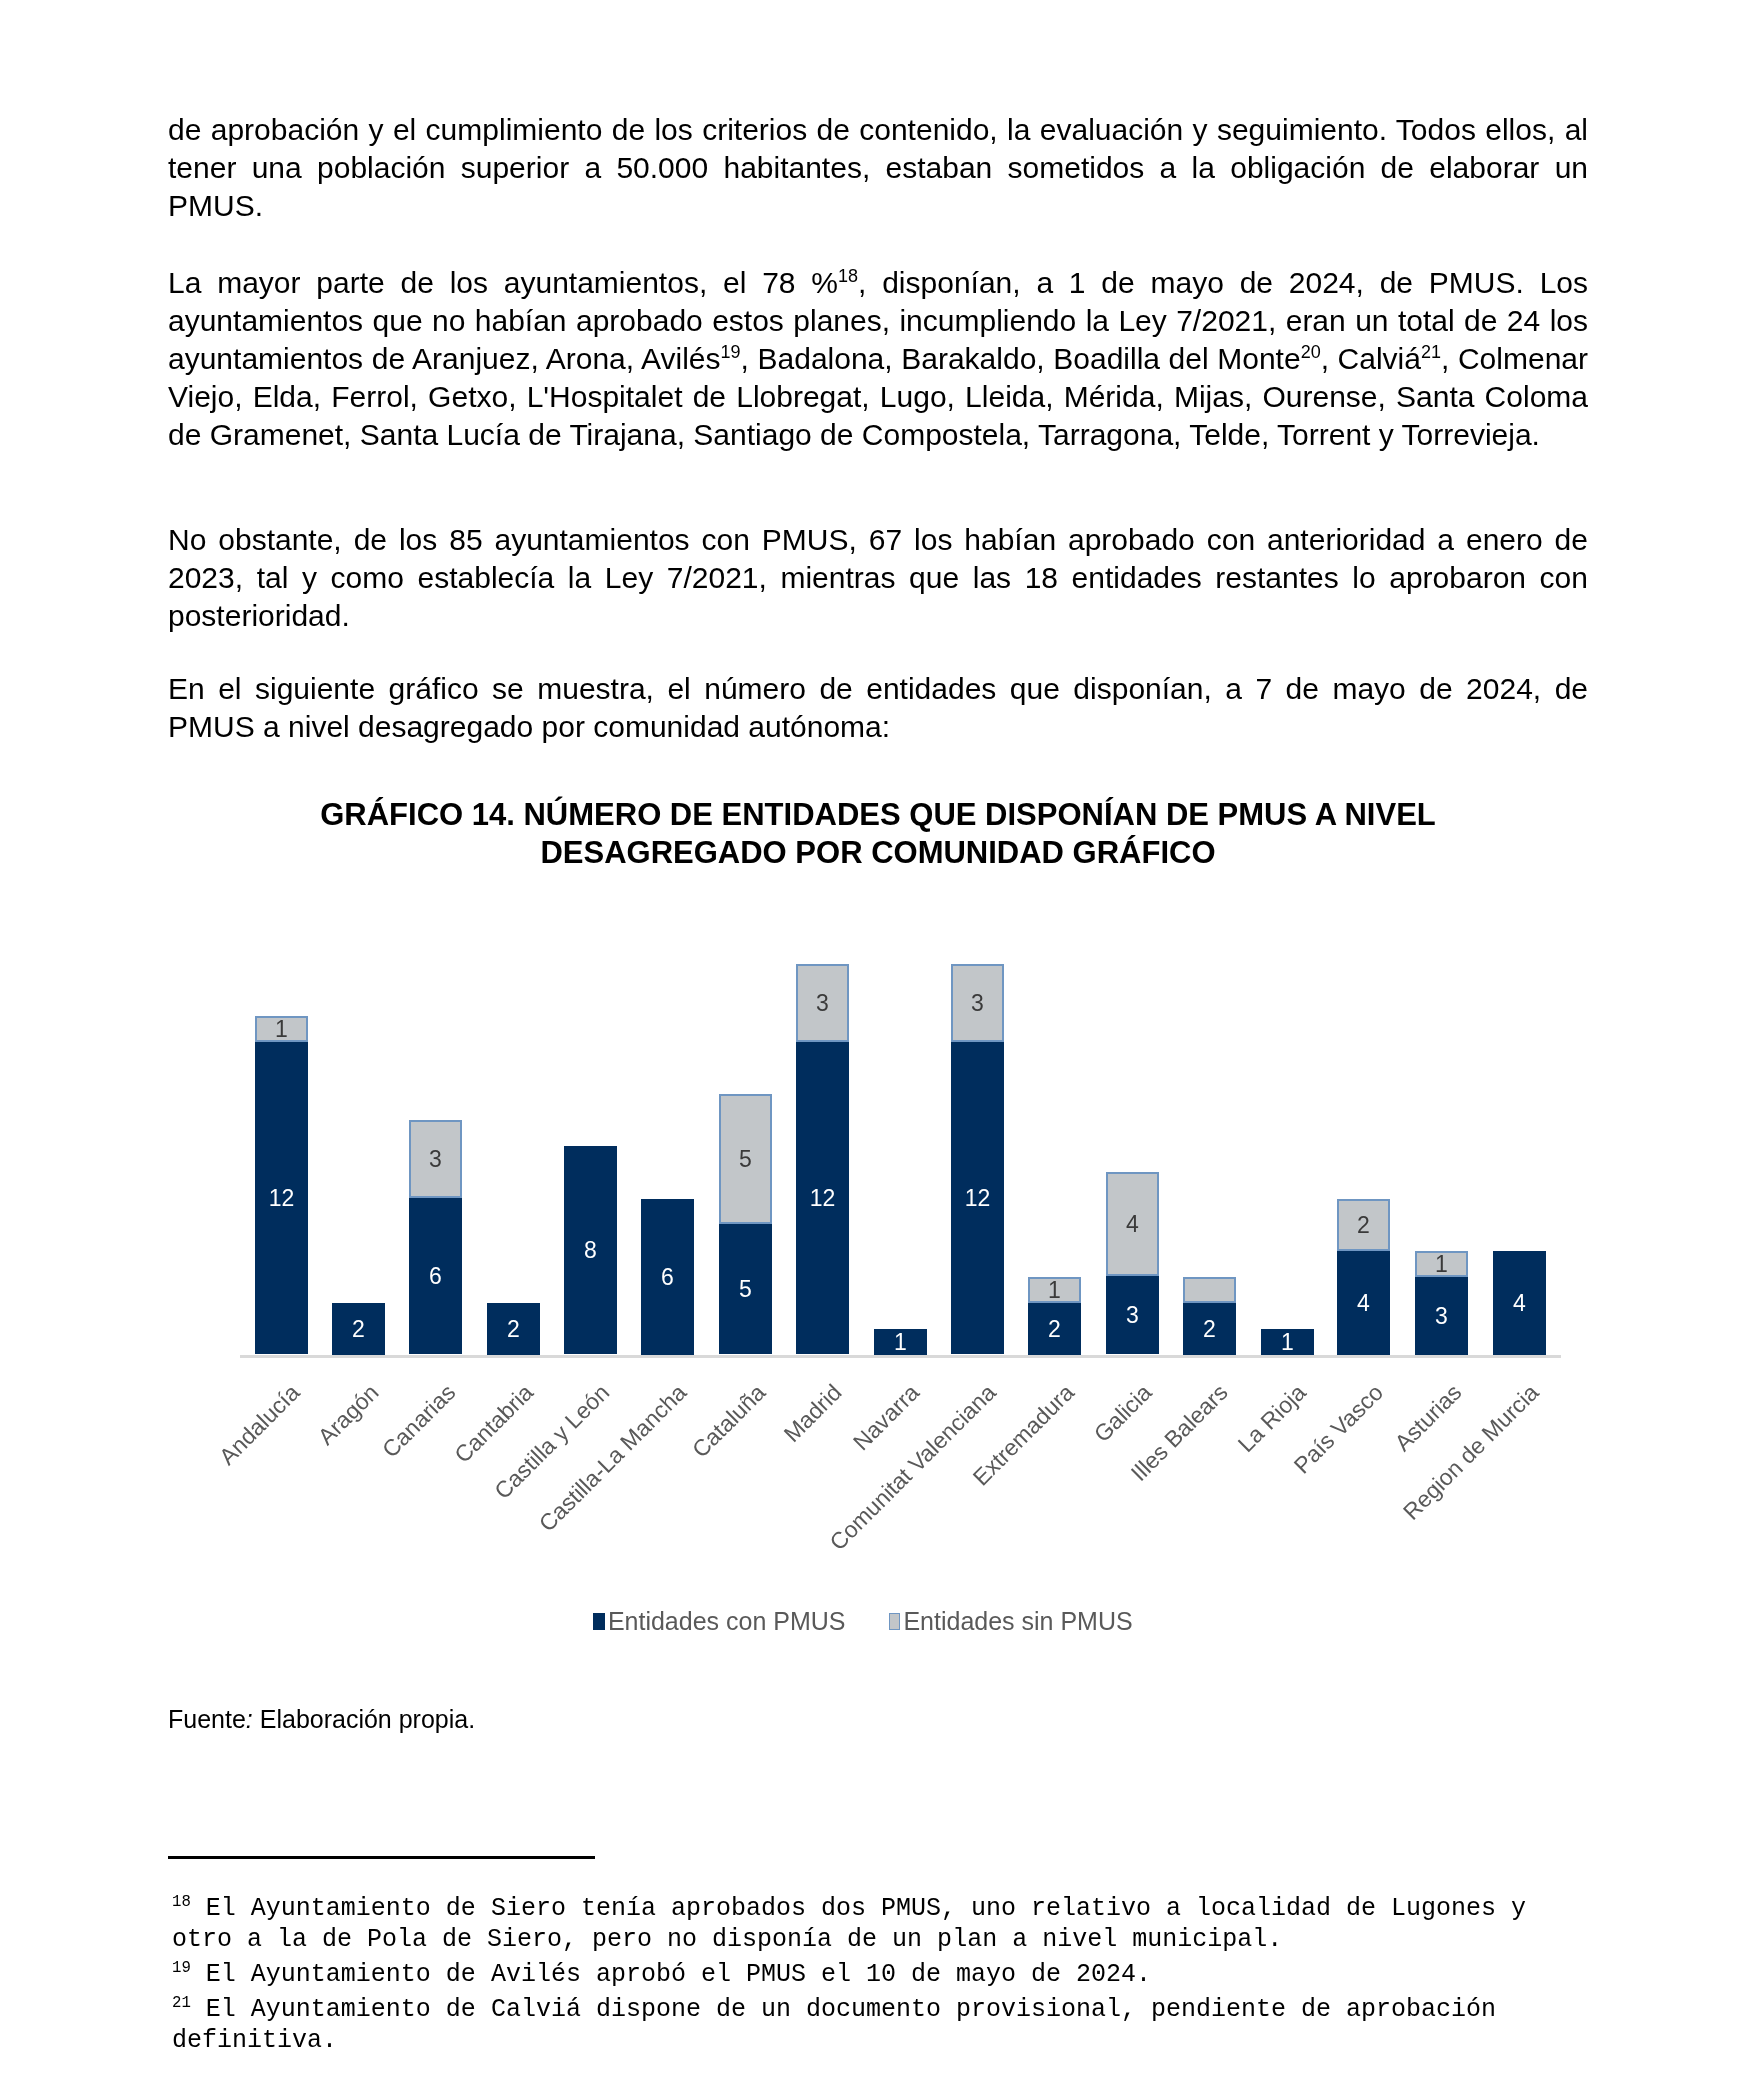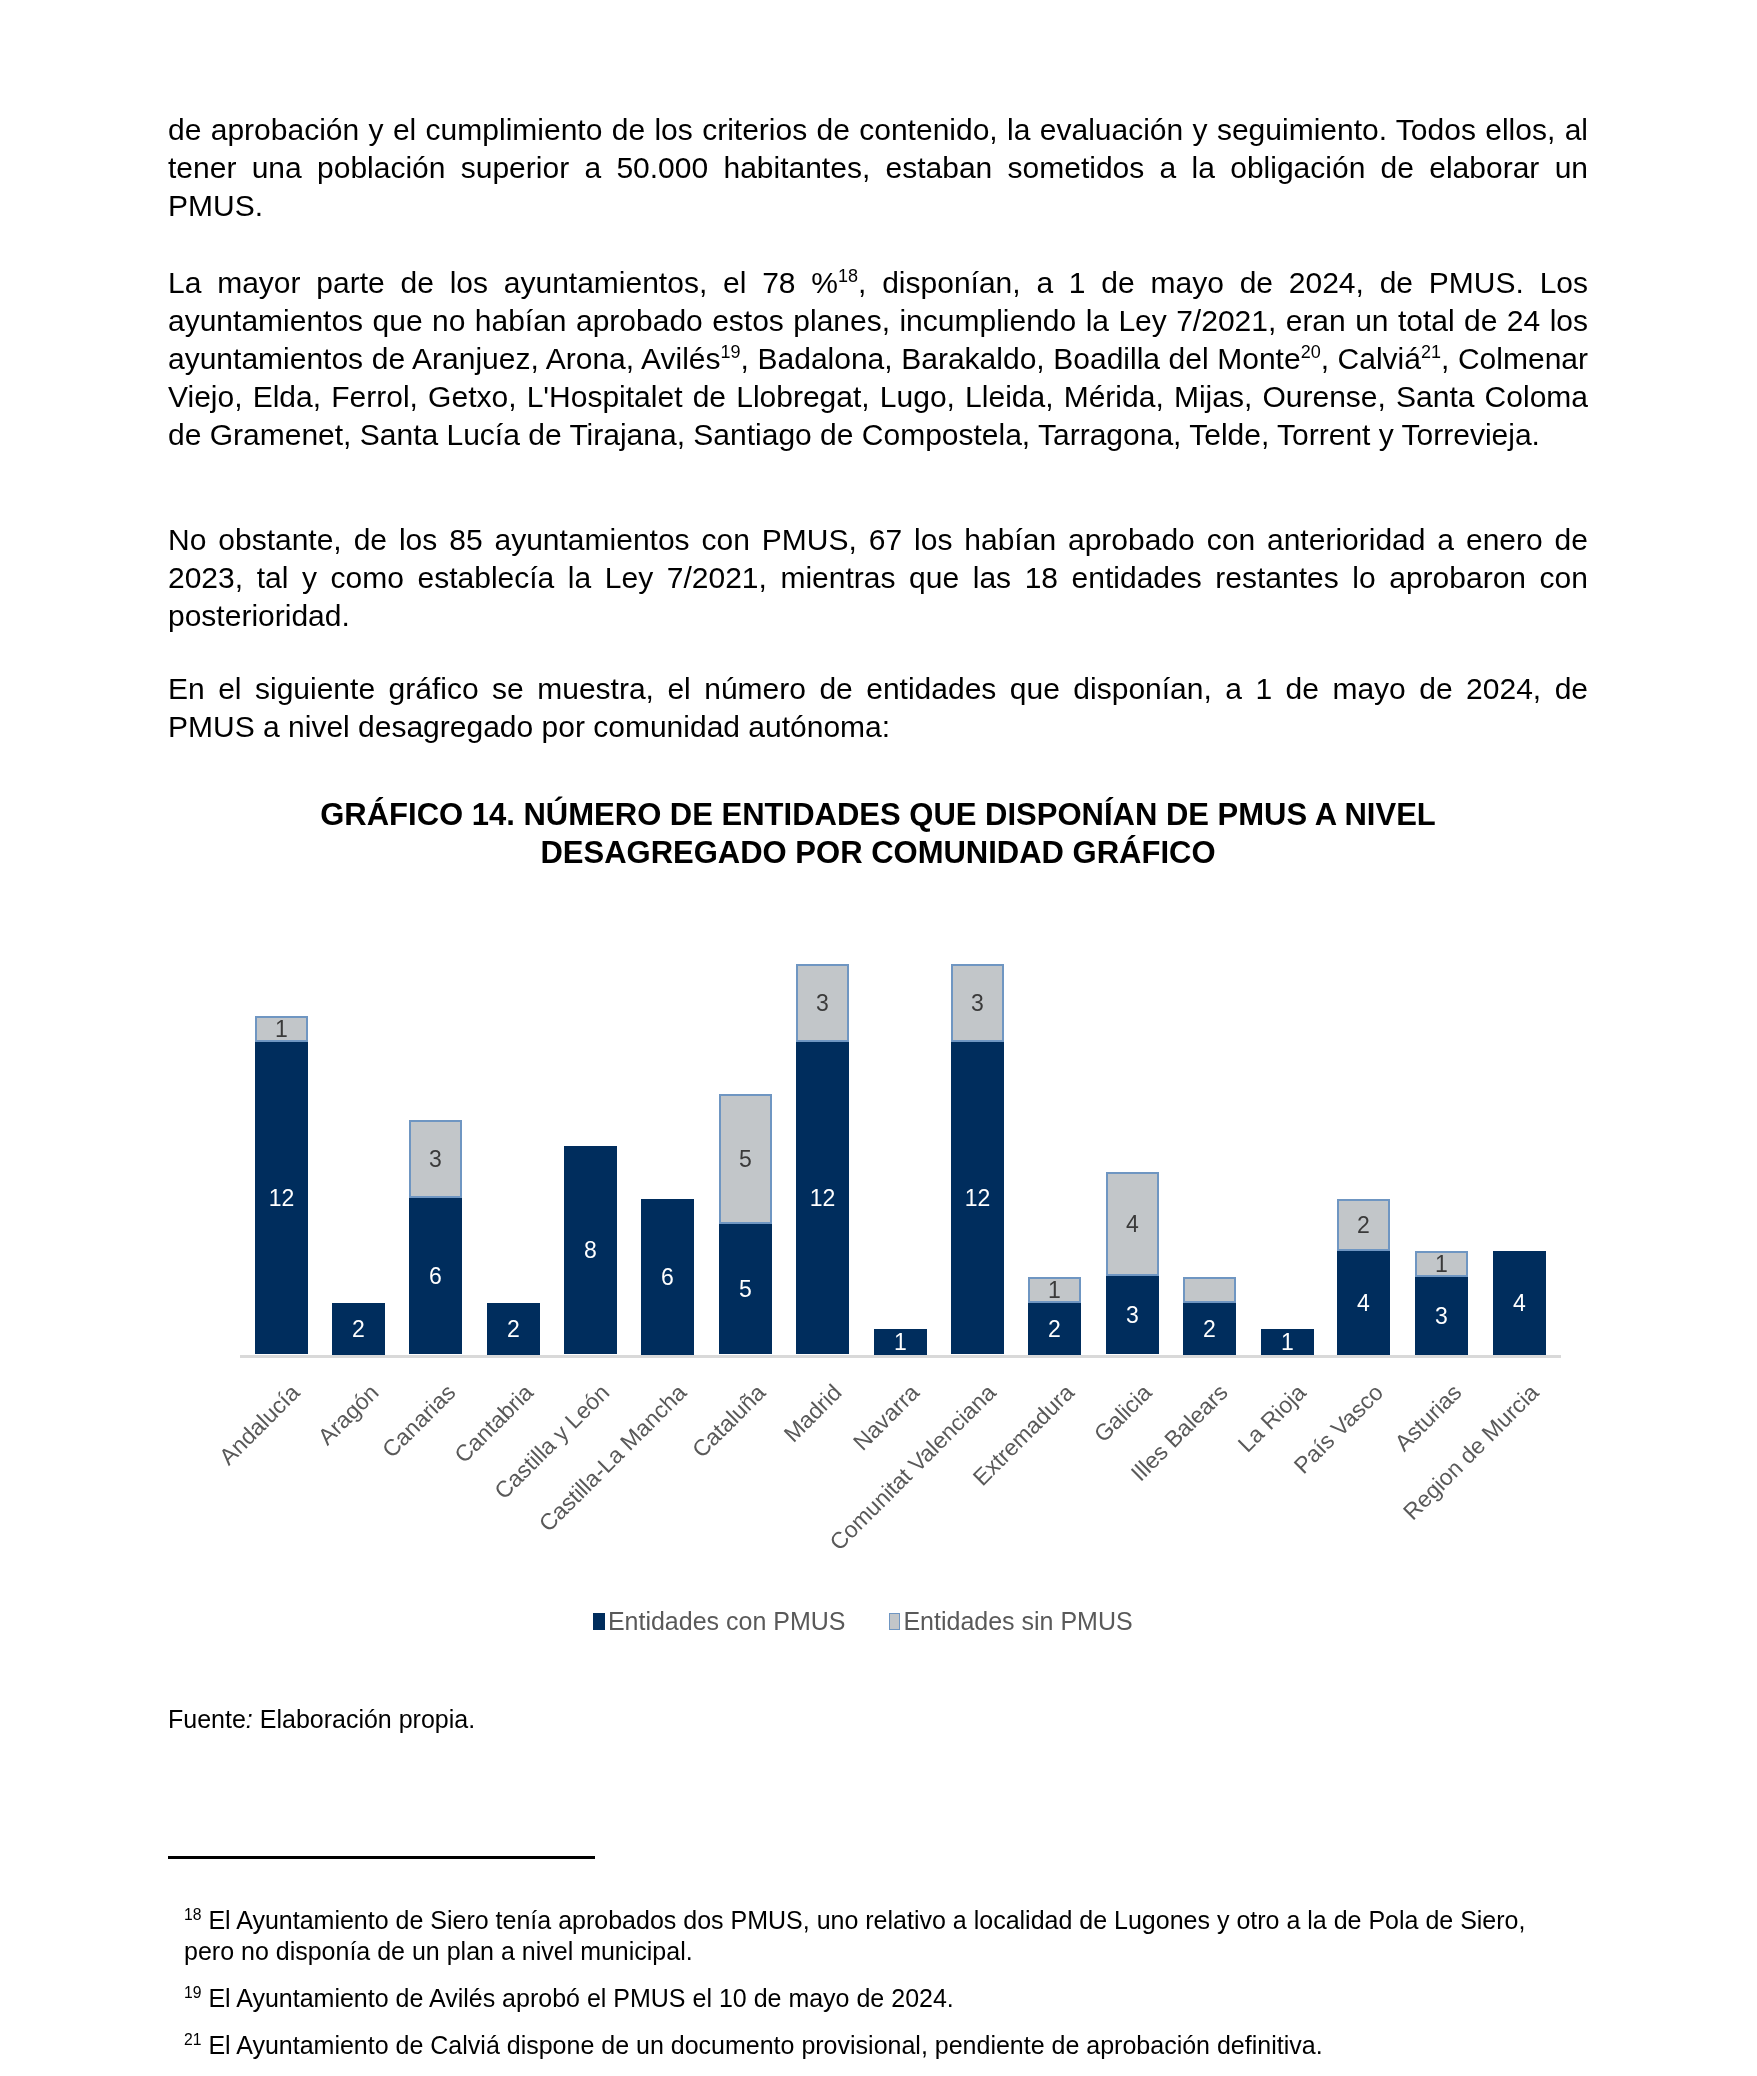--- a/index.html
+++ b/index.html
@@ -23,33 +23,33 @@
   .seg.sin { background:#c2c6c9; border:2.5px solid #6f96c2; color:#3a3a3a; }
   .cat { position:absolute; font-size:23px; color:#595959; white-space:nowrap; transform-origin:right top; transform:rotate(-45deg); text-align:right; }
   .legend { position:absolute; top:1607px; left:593px; font-size:25px; color:#595959; display:flex; gap:43px; align-items:center; }
   .legend-item { display:flex; align-items:center; gap:3.3px; }
   .sw { width:11.6px; height:16.5px; display:inline-block; box-sizing:border-box; }
   .sw.con { background:#002d5d; }
   .sw.sin { background:#c2c6c9; border:1.7px solid #6f96c2; }
   .source { position:absolute; left:168px; top:1705px; font-size:25px; }
   .fn-rule { position:absolute; left:168px; top:1856px; width:427px; height:2.5px; background:#000; }
   .footnotes { position:absolute; left:168px; top:1889px; width:1420px; font-size:25px; line-height:31px; margin:0; }
-  .footnotes p { margin:16px; }
+  .footnotes p { margin:4px;font-family:Liberation Mono, monospace; }
   .footnotes sup { font-size:15.7px; line-height:0; vertical-align:super; }
 </style>
 </head>
 <body>
 
 <p id="p1" class="para">de aprobación y el cumplimiento de los criterios de contenido, la evaluación y seguimiento. Todos ellos, al tener una población superior a 50.000 habitantes, estaban sometidos a la obligación de elaborar un PMUS.</p>
 
 <p id="p2" class="para"><span>La mayor parte de los ayuntamientos, el 78 %</span><sup>18</sup><span>, disponían, a 1 de mayo de 2024, de PMUS. Los ayuntamientos que no habían aprobado estos planes, incumpliendo la Ley 7/2021, eran un total de 24 los ayuntamientos de Aranjuez, Arona, Avilés</span><sup>19</sup><span>, Badalona, Barakaldo, Boadilla del Monte</span><sup>20</sup><span>, Calviá</span><sup>21</sup><span>, Colmenar Viejo, Elda, Ferrol, Getxo, L'Hospitalet de Llobregat, Lugo, Lleida, Mérida, Mijas, Ourense, Santa Coloma de Gramenet, Santa Lucía de Tirajana, Santiago de Compostela, Tarragona, Telde, Torrent y Torrevieja.</span></p>
 
 <p id="p3" class="para">No obstante, de los 85 ayuntamientos con PMUS, 67 los habían aprobado con anterioridad a enero de 2023, tal y como establecía la Ley 7/2021, mientras que las 18 entidades restantes lo aprobaron con posterioridad.</p>
 
-<p id="p4" class="para">En el siguiente gráfico se muestra, el número de entidades que disponían, a 1 de mayo de 2024, de PMUS a nivel desagregado por comunidad autónoma:</p>
+<p id="p4" class="para">En el siguiente gráfico se muestra, el número de entidades que disponían, a 7 de mayo de 2024, de PMUS a nivel desagregado por comunidad autónoma:</p>
 
 <div class="chart-title">
   <div>GRÁFICO 14. NÚMERO DE ENTIDADES QUE DISPONÍAN DE PMUS A NIVEL</div>
   <div>DESAGREGADO POR COMUNIDAD GRÁFICO</div>
 </div>
 
 <div class="chart" id="chart">
   <div class="baseline"></div>
 <div class="bar" style="left: 255px; top: 1016px; height: 338px;">
       <div class="seg sin" style="top: 0px; height: 26px;">1</div>

